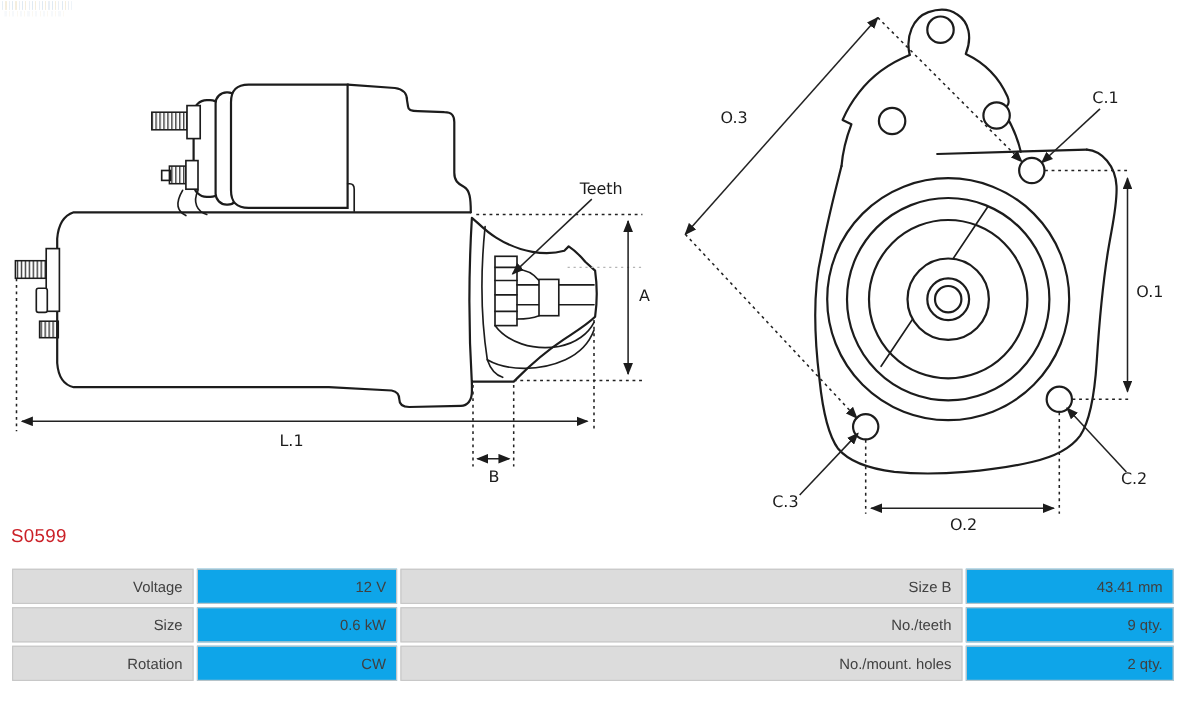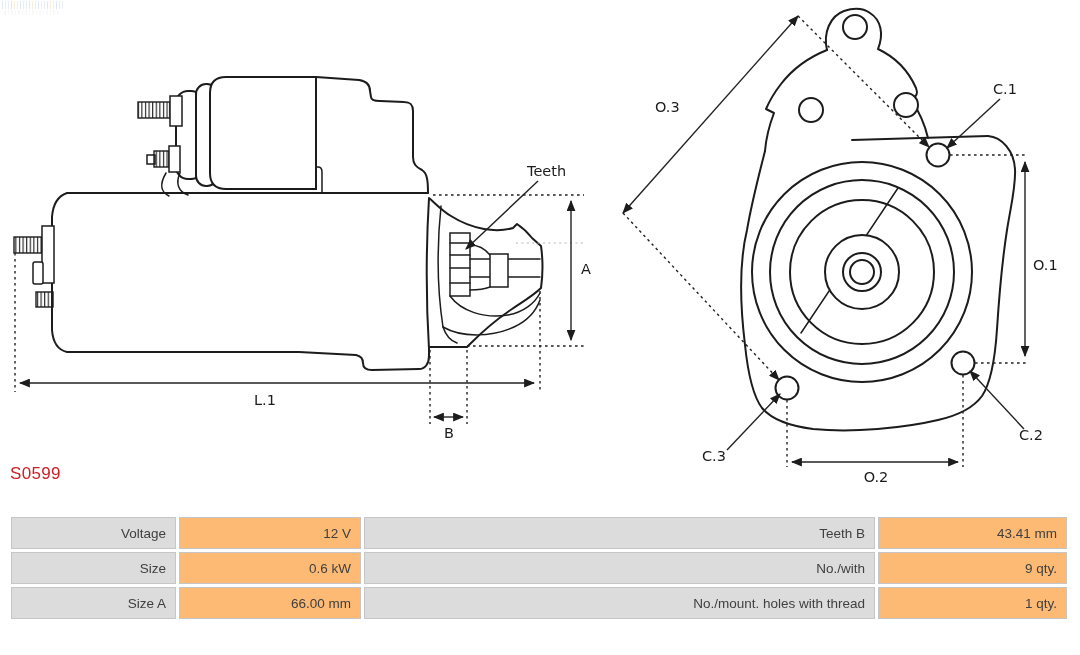--- a/index.html
+++ b/index.html
@@ -21,28 +21,28 @@
   .s2w{fill:#fff;stroke:#1c1c1c;stroke-width:2}
   .s1w{fill:#fff;stroke:#1c1c1c;stroke-width:1.5}
   .hat{fill:url(#hatch);stroke:#1c1c1c;stroke-width:1.4}
   .dim{fill:none;stroke:#222;stroke-width:1.4}
   .arr2{marker-start:url(#ah);marker-end:url(#ah)}
   .arr1{marker-end:url(#ah)}
   .dot{fill:none;stroke:#222;stroke-width:1.4;stroke-dasharray:2.6 3.4}
   .dotl{fill:none;stroke:#b5b5b5;stroke-width:1.2;stroke-dasharray:2 3.4}
   .dlbl{font-family:"DejaVu Sans",sans-serif;font-size:14.5px;fill:#1c1c1c}
 
-  .pn{position:absolute;left:10px;top:464px;font-size:17px;color:#cb2027;letter-spacing:.3px;}
+  .pn{position:absolute;left:10px;top:478px;font-size:17px;color:#cb2027;letter-spacing:.3px;}
 
   table.specs{position:absolute;left:8px;top:514px;width:1062px;
     border-collapse:separate;border-spacing:3px;table-layout:fixed;}
   table.specs td{border:1px solid #c6c6c6;height:30px;text-align:right;
     padding:0 9px 0 4px;font-size:13.5px;color:#404040;white-space:nowrap;overflow:hidden;}
   td.lbl{background:#dcdcdc;}
-  td.val{background:#fdba74;}
+  td.val{background:#0ea5e9;}
 </style>
 </head>
 <body>
 
 <div class="artifact"></div>
 <div class="artifact2"></div>
 
 <svg class="drawing" width="1080" height="510" viewBox="0 0 1080 510">
   <defs>
     <pattern id="hatch" width="3.6" height="6" patternUnits="userSpaceOnUse">
@@ -168,29 +168,29 @@
   <colgroup>
     <col style="width:165px">
       <col style="width:182px">
       <col style="width:511px">
       <col style="width:189px">
   </colgroup>
   <tbody>
     <tr>
       <td class="lbl">Voltage</td>
       <td class="val">12 V</td>
-      <td class="lbl">Teeth B</td>
+      <td class="lbl">Size B</td>
       <td class="val">43.41 mm</td>
     </tr>
     <tr>
       <td class="lbl">Size</td>
       <td class="val">0.6 kW</td>
-      <td class="lbl">No./with</td>
+      <td class="lbl">No./teeth</td>
       <td class="val">9 qty.</td>
     </tr>
     <tr>
-      <td class="lbl">Size A</td>
-      <td class="val">66.00 mm</td>
-      <td class="lbl">No./mount. holes with thread</td>
-      <td class="val">1 qty.</td>
+      <td class="lbl">Rotation</td>
+      <td class="val">CW</td>
+      <td class="lbl">No./mount. holes</td>
+      <td class="val">2 qty.</td>
     </tr>
   </tbody>
 </table>
 
 </body></html>

